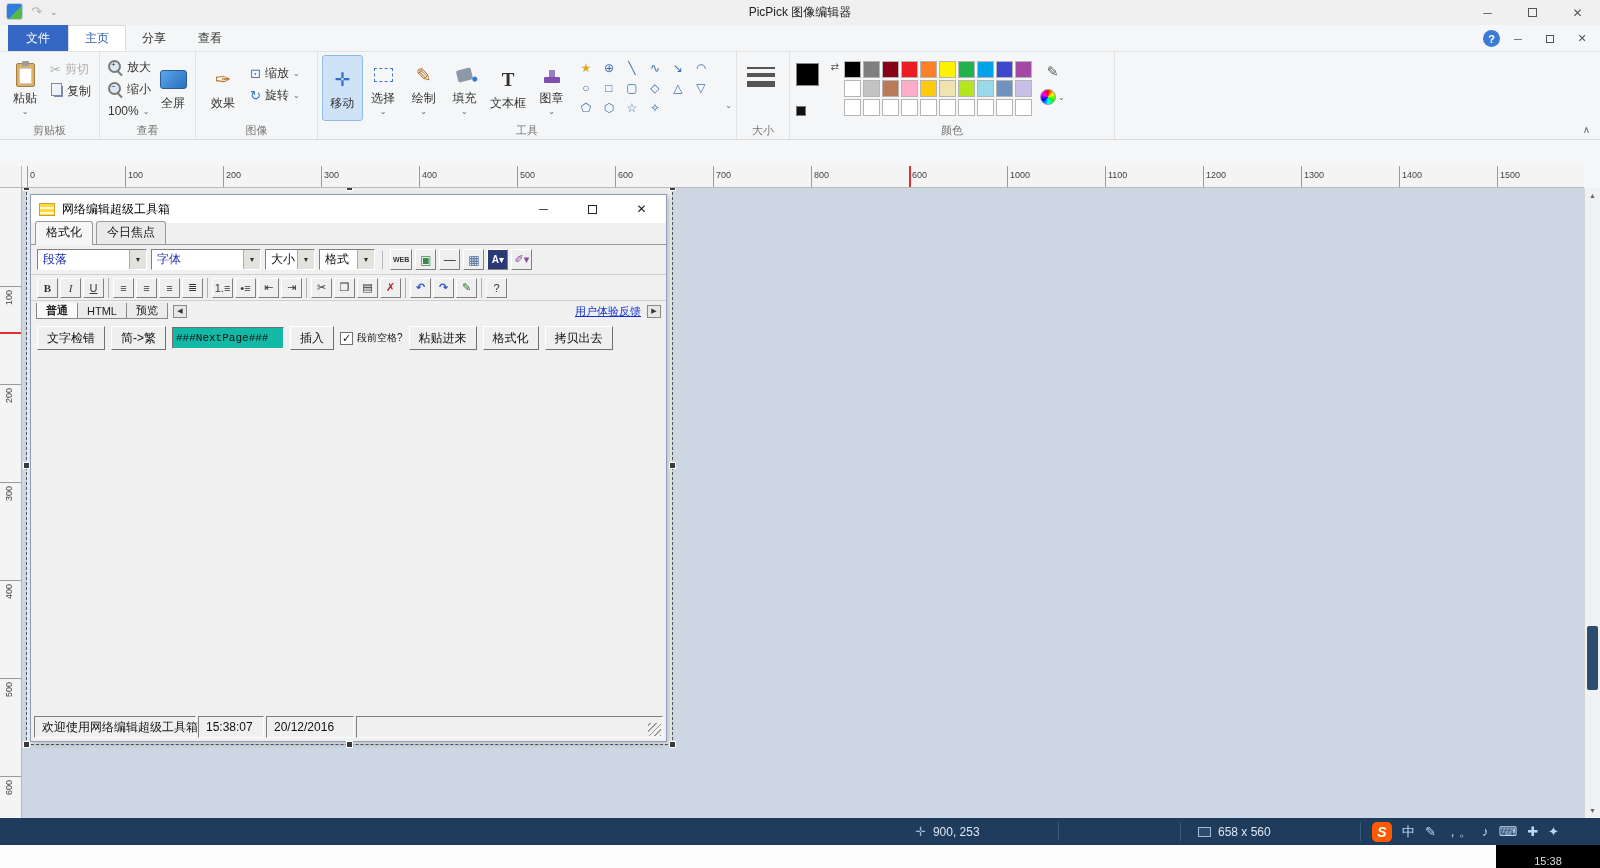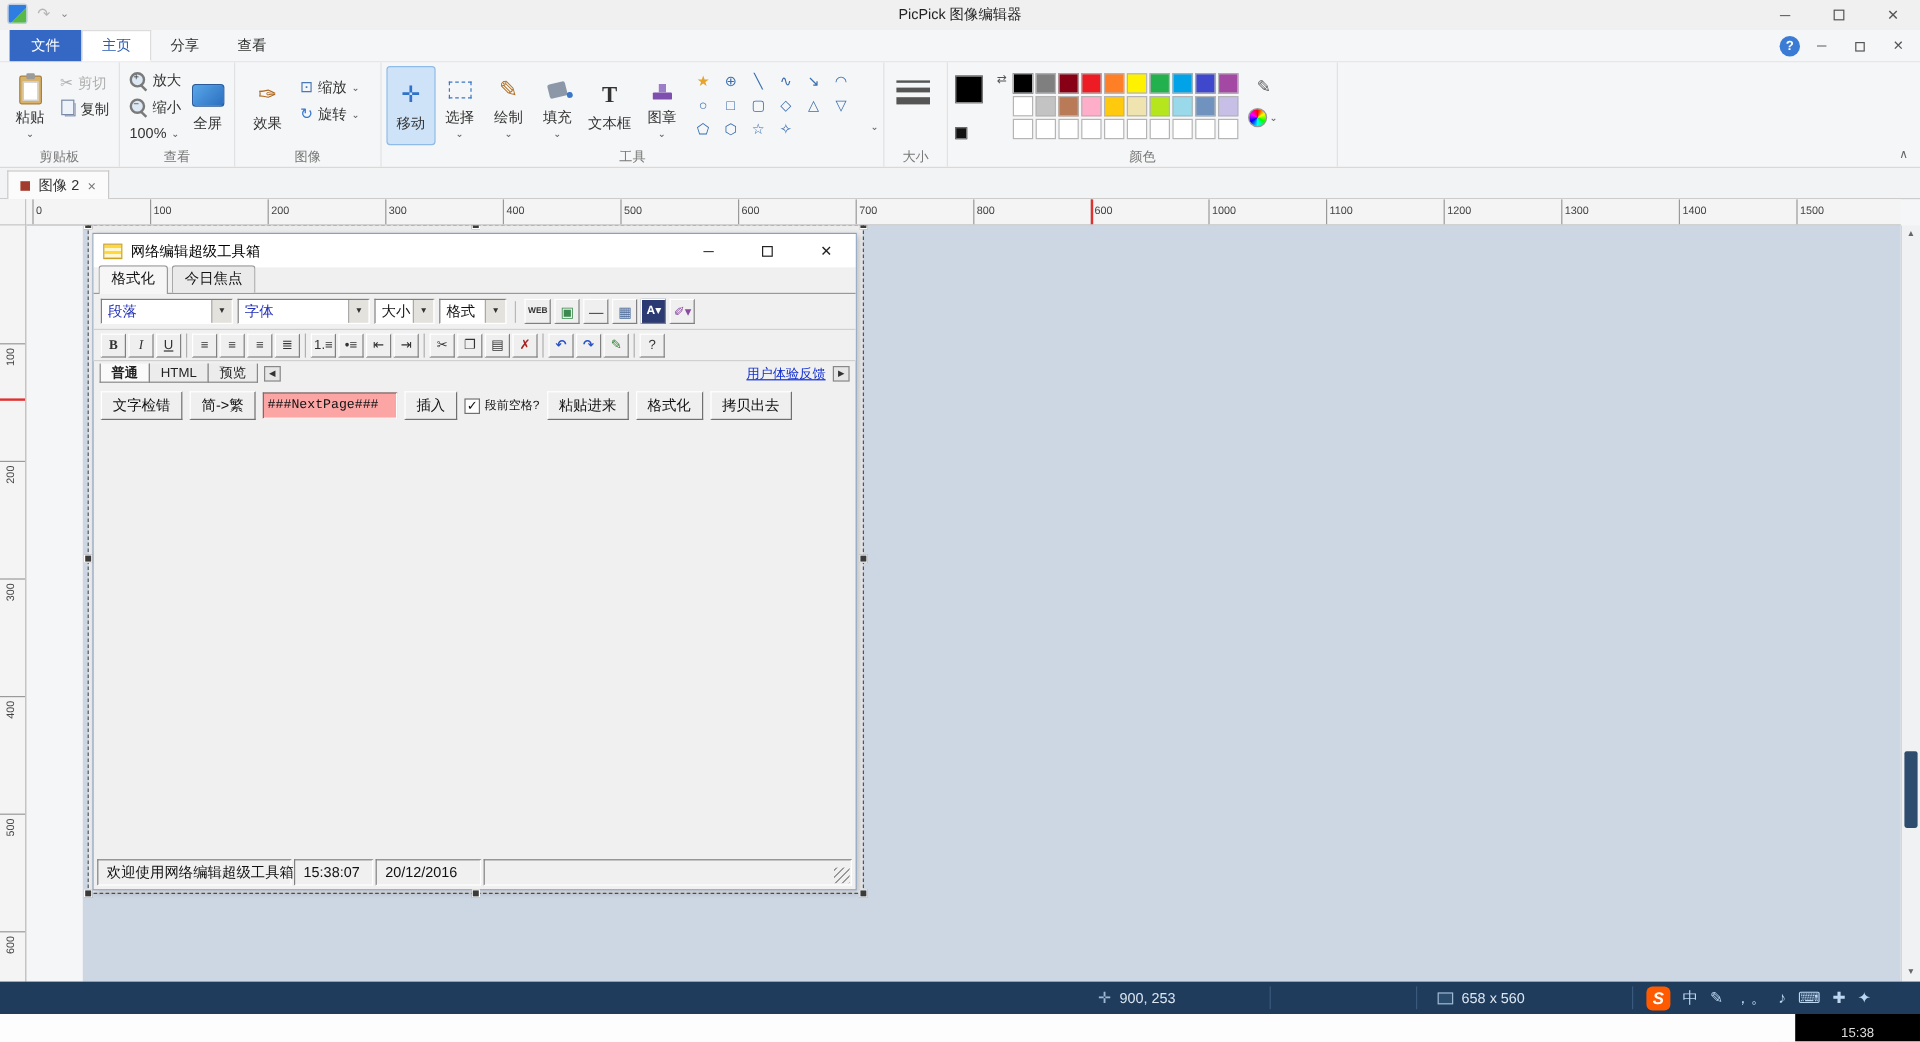--- a/index.html
+++ b/index.html
@@ -93,21 +93,21 @@
 
 .corner{position:absolute;top:166px;left:0;width:22px;height:22px;background:#f4f4f4;border-bottom:1px solid #b9b9b9;border-right:1px solid #b9b9b9;}
 .hruler{position:absolute;top:166px;left:22px;right:16px;height:22px;background:#f4f4f4;border-bottom:1px solid #b9b9b9;overflow:hidden;}
 .htick{position:absolute;top:0;bottom:0;width:1px;background:#9a9a9a;}
 .hlab{position:absolute;top:4px;font-size:9px;color:#444;}
 .hmarker{position:absolute;top:0;bottom:0;width:2px;background:#e03030;}
 .vruler{position:absolute;top:188px;left:0;width:22px;height:630px;background:#f4f4f4;border-right:1px solid #b9b9b9;overflow:hidden;}
 .vtick{position:absolute;left:0;right:0;height:1px;background:#9a9a9a;}
 .vlab{position:absolute;left:4px;font-size:9px;color:#444;writing-mode:vertical-rl;transform:rotate(180deg);}
 .vmarker{position:absolute;left:0;right:0;height:2px;background:#e03030;}
-.canvas{position:absolute;top:188px;left:22px;right:16px;bottom:50px;background:#cdd7e4;overflow:hidden;margin-left:47px;}
+.canvas{position:absolute;top:188px;left:22px;right:16px;bottom:50px;background:#cdd7e4;overflow:hidden;}
 .vscroll{position:absolute;top:188px;right:0;width:16px;height:630px;background:#f0f1f2;border-left:1px solid #d5d5d5;}
 .vs-arrow{position:absolute;left:0;width:100%;height:15px;display:flex;align-items:center;justify-content:center;font-size:7px;color:#666;}
 .vs-up{top:0;} .vs-down{bottom:0;}
 .vs-thumb{position:absolute;left:2px;right:2px;top:438px;height:64px;background:#2e4d6e;border-radius:2px;}
 
 
 .image{position:absolute;left:5px;top:0;width:645px;height:556px;background:#ececec;outline:1px dashed #555;}
 .handle{position:absolute;width:7px;height:7px;background:#3b3b3b;border:1px solid #fff;z-index:5;}
 .h-tl{left:-4px;top:-4px;} .h-tm{left:calc(50% - 4px);top:-4px;} .h-tr{right:-4px;top:-4px;}
 .h-ml{left:-4px;top:calc(50% - 4px);} .h-mr{right:-4px;top:calc(50% - 4px);}
@@ -153,21 +153,21 @@
 .tw-line2{margin-top:16px;}
 .tw-viewstrip{margin:2px 6px 0;width:625px;height:16px;display:flex;align-items:center;background:#f0f0f0;}
 .vtabs{display:flex;height:16px;}
 .vtab{padding:0 9px;border:1px solid #888;border-top:none;background:#ececec;font-size:11px;color:#222;margin-left:-1px;display:flex;align-items:center;}
 .vtab:first-child{background:#fafafa;font-weight:bold;}
 .strip-arrow{width:14px;height:13px;border:1px solid #888;background:#e6e6e6;font-size:7px;display:flex;align-items:center;justify-content:center;margin-left:5px;color:#333;}
 .feedback{margin-left:auto;color:#1430d0;text-decoration:underline;font-size:11px;}
 .strip-arrow-r{margin-left:6px;margin-right:1px;}
 .tw-actions{margin:6px 6px 0;width:625px;height:26px;display:flex;align-items:center;gap:6px;}
 .abtn{height:24px;padding:0 9px;border:1px solid;border-color:#fff #707070 #707070 #fff;background:#efefef;display:flex;align-items:center;font-size:12px;color:#111;white-space:nowrap;flex:none;}
-.ainput{height:22px;width:112px;border:1px solid;border-color:#707070 #fff #fff #707070;background:#fca5a5;font-size:11px;font-family:"Liberation Mono","DejaVu Sans Mono",monospace;padding:0 3px;color:#111;}
+.ainput{height:22px;width:112px;border:1px solid;border-color:#707070 #fff #fff #707070;background:#14b8a6;font-size:11px;font-family:"Liberation Mono","DejaVu Sans Mono",monospace;padding:0 3px;color:#111;}
 .chkwrap{display:flex;align-items:center;gap:4px;flex:none;}
 .chk{width:13px;height:13px;border:1px solid #707070;background:#fff;display:flex;align-items:center;justify-content:center;font-size:11px;color:#111;}
 .chklab{font-size:10px;color:#111;}
 .tw-status{position:absolute;left:3px;right:3px;bottom:3px;height:22px;display:flex;gap:2px;}
 .spanel{border:1px solid;border-color:#808080 #fff #fff #808080;display:flex;align-items:center;padding:0 7px;font-size:12px;color:#111;white-space:nowrap;}
 .spanel:nth-child(1){width:162px;}
 .spanel:nth-child(2){width:66px;}
 .spanel:nth-child(3){width:88px;}
 .sfill{flex:1;border:1px solid;border-color:#808080 #fff #fff #808080;position:relative;}
 .grip{position:absolute;right:1px;bottom:1px;width:13px;height:13px;background-image:repeating-linear-gradient(315deg,#999 0 1px,transparent 1px 4px);}
@@ -417,27 +417,20 @@
           <i class="wheel" data-name="color-wheel-icon"></i>
           <i class="dd" data-name="color-wheel-dropdown-icon" style="font-style:normal;">⌄</i>
         </span>
       </div>
       <div class="rgroup-label" data-name="group-label-colors">颜色</div>
     </div>
 
     <div class="collapse" data-name="collapse-ribbon-icon">∧</div>
   </div>
 
-  <div class="doctabs" data-name="document-tab-bar">
-    <div class="doctab" data-name="document-tab">
-      <i class="doctab-sq" data-name="document-tab-icon"></i>
-      <span data-name="document-tab-label">图像 2</span>
-      <span class="doctab-x" data-name="document-tab-close-icon">×</span>
-    </div>
-  </div>
 
   <div class="corner" data-name="ruler-corner"></div>
   <div class="hruler" data-name="h-ruler">
       <i class="htick" data-name="ruler-tick" style="left: 5px;"></i>
       <span class="hlab" data-name="ruler-label" style="left: 8px;">0</span>
       <i class="htick" data-name="ruler-tick" style="left: 103px;"></i>
       <span class="hlab" data-name="ruler-label" style="left: 106px;">100</span>
       <i class="htick" data-name="ruler-tick" style="left: 201px;"></i>
       <span class="hlab" data-name="ruler-label" style="left: 204px;">200</span>
       <i class="htick" data-name="ruler-tick" style="left: 299px;"></i>

